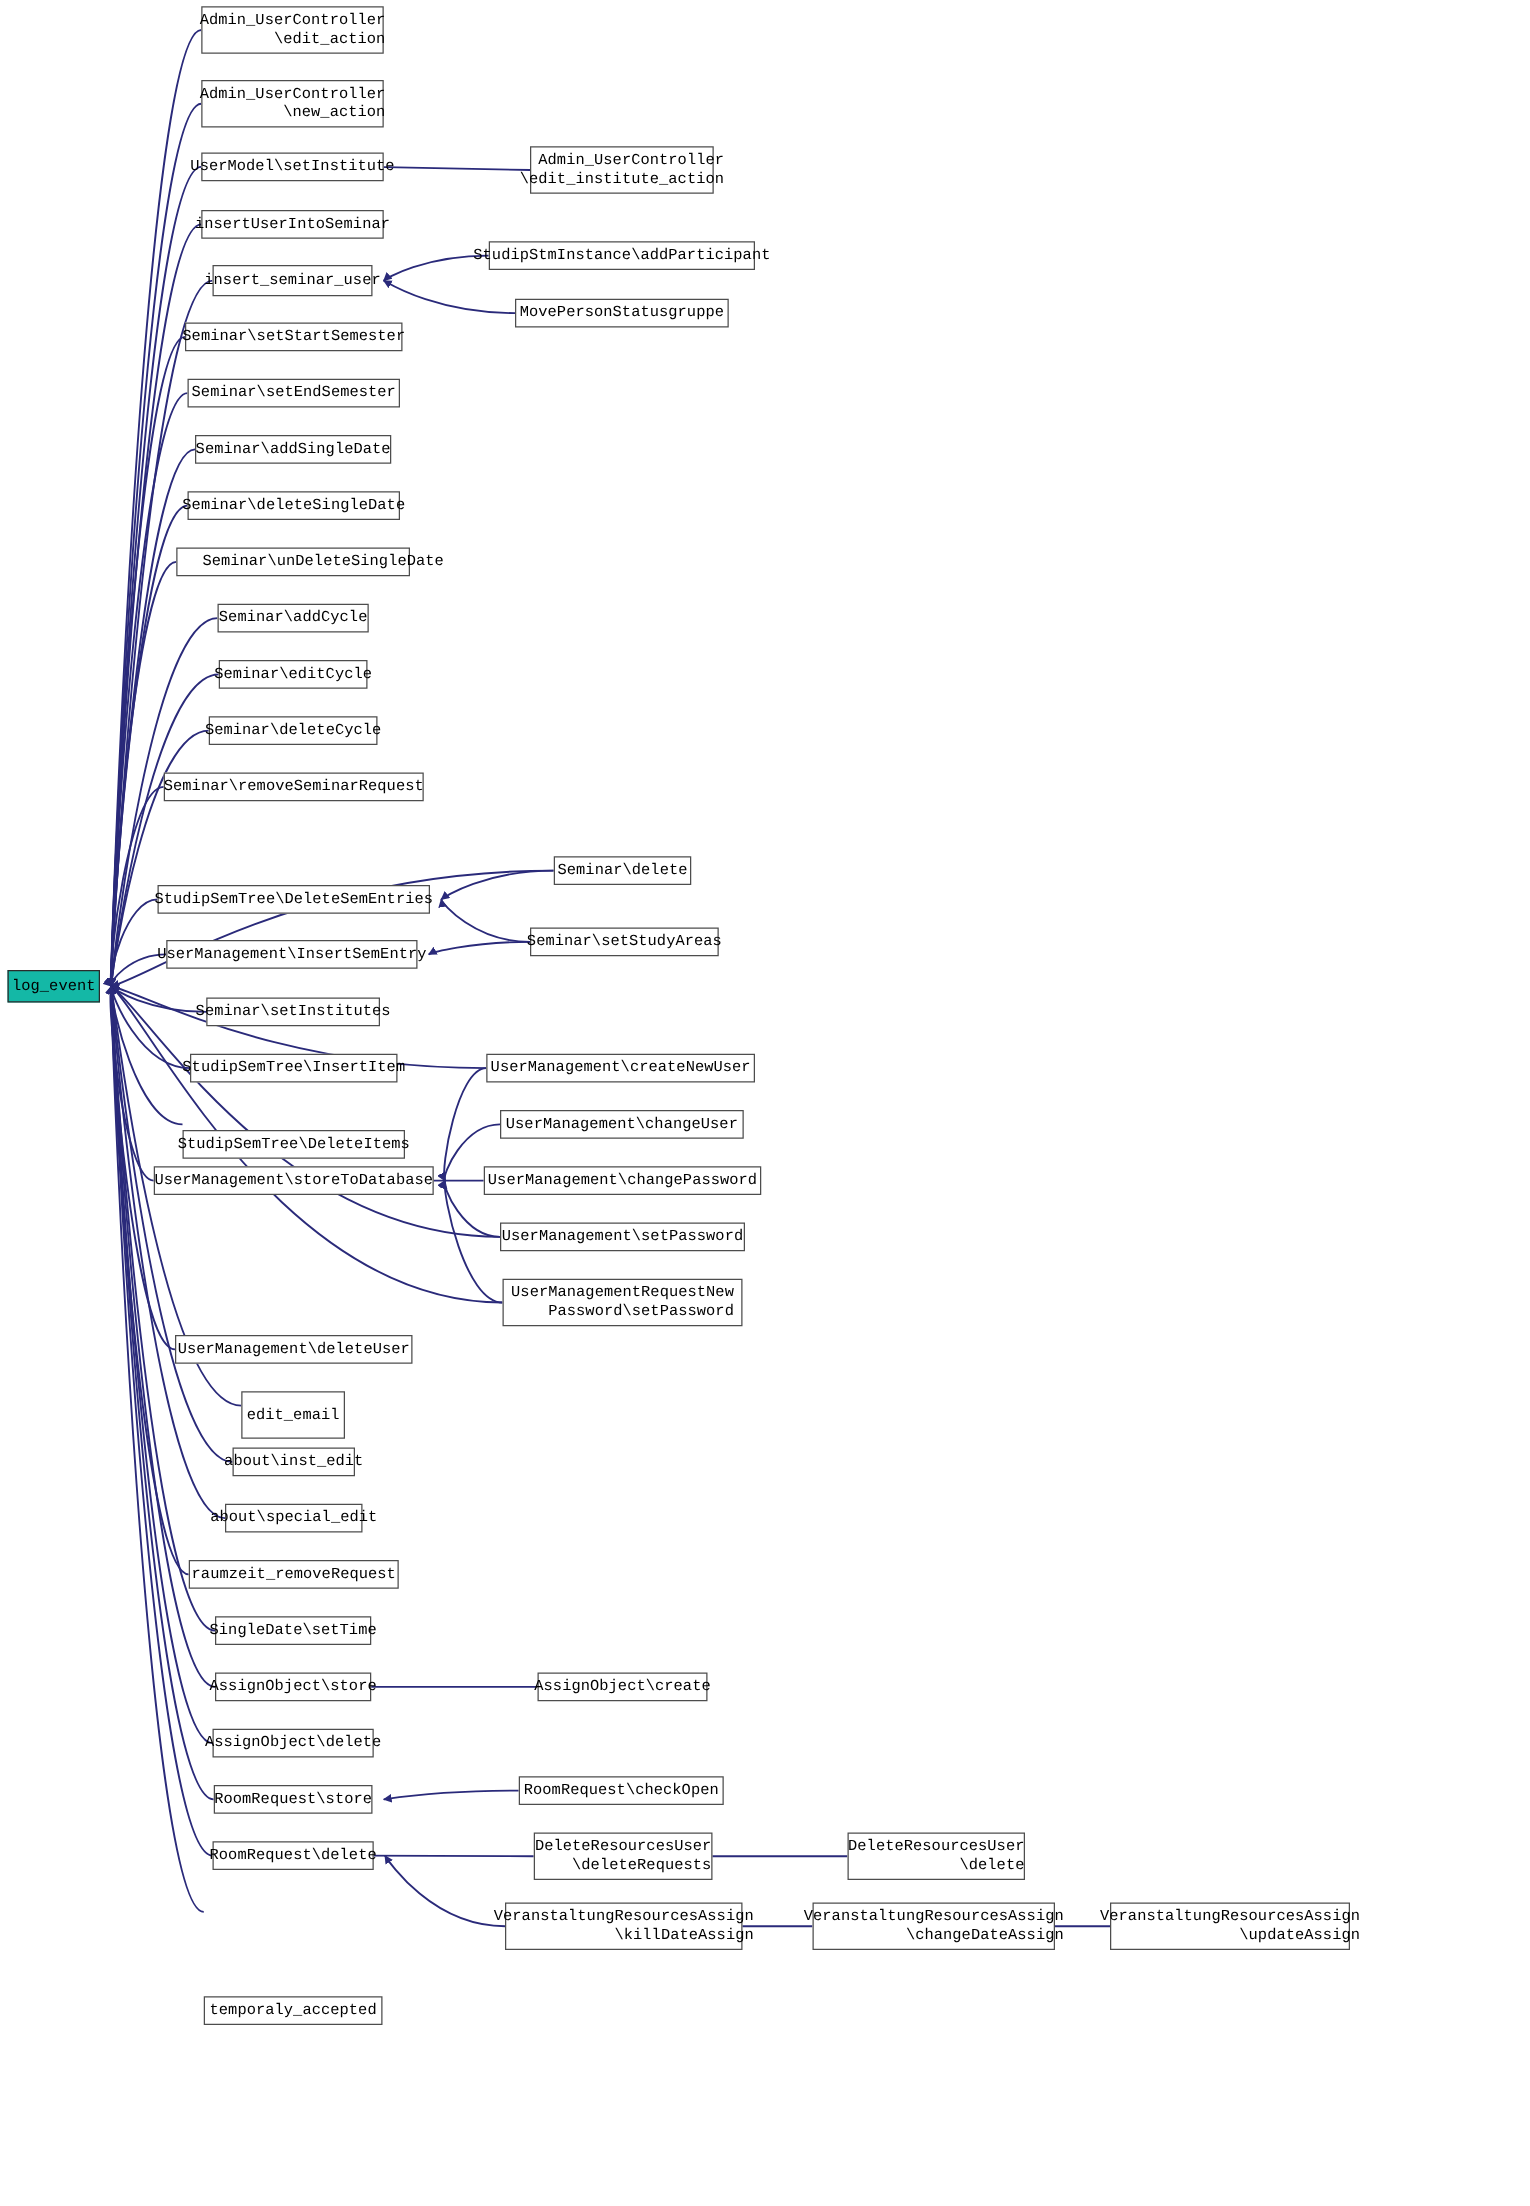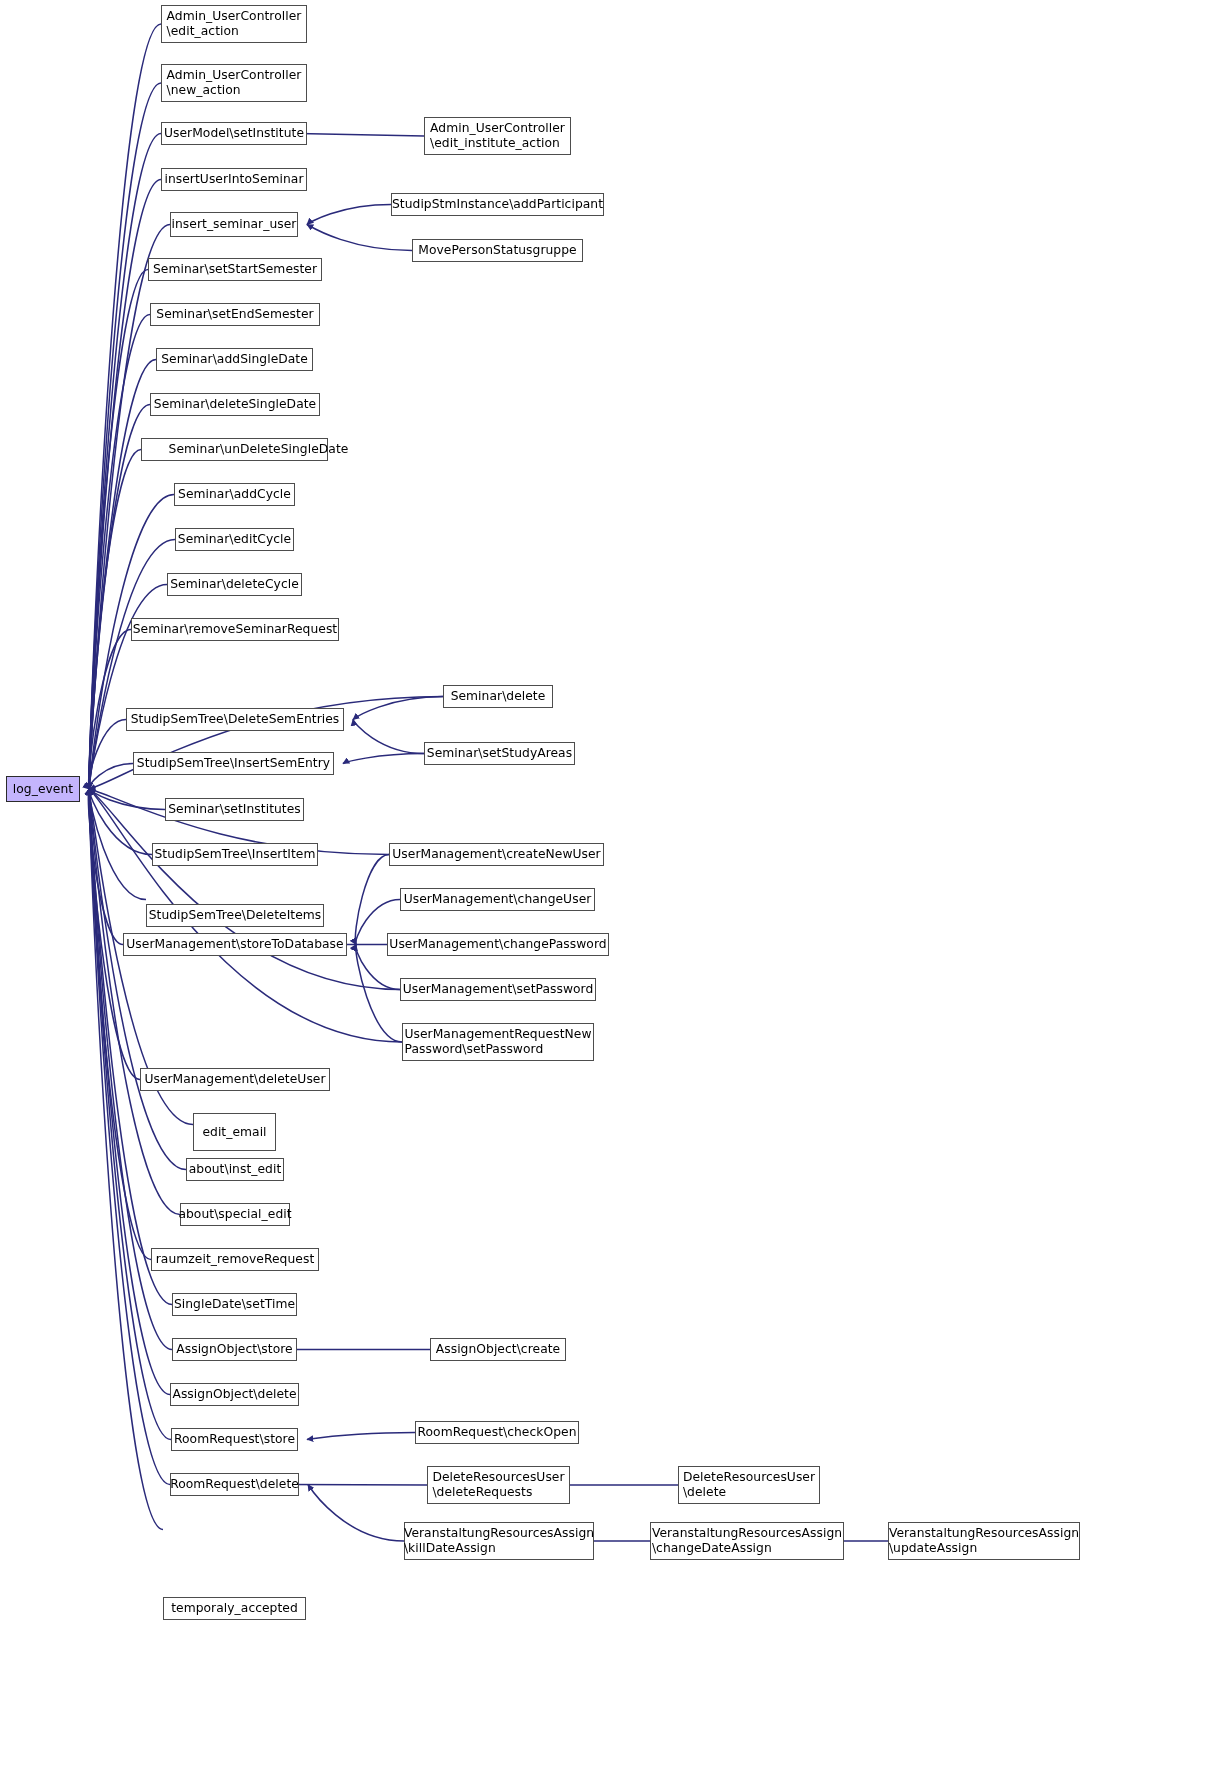--- a/index.html
+++ b/index.html
@@ -10,27 +10,28 @@
     position:absolute;
     box-sizing:border-box;
     border:1.2px solid #4d4d4d;
     background:#ffffff;
     color:#000000;
     font-size:12.3px;
     line-height:14.6px;
     display:flex;
     align-items:center;
     justify-content:center;
-    text-align:left;
+    text-align:right;
     white-space:pre-line;
     letter-spacing:0.05px;
     z-index:2;
+    font-family:Liberation Mono, monospace;
   }
   .node.root{
-    background:#c4b5fd;
+    background:#14b8a6;
     border-color:#2b2b2b;
   }
 </style>
 </head>
 <body>
 
 <div id="graph-root">
   <svg id="edges" xmlns="http://www.w3.org/2000/svg">
       <defs>
         <marker id="ah" viewBox="0 0 10 10" refX="9" refY="5" markerWidth="7" markerHeight="7" orient="auto-start-reverse" markerUnits="userSpaceOnUse">
@@ -109,21 +110,21 @@
       <div class="node" style="left: 156px; top: 348px; width: 157px; height: 23px;">Seminar\addSingleDate</div>
       <div class="node" style="left: 150px; top: 393px; width: 170px; height: 23px;">Seminar\deleteSingleDate</div>
       <div class="node" style="left: 141px; top: 438px; width: 187px; height: 23px; padding-left: 48px;">Seminar\unDeleteSingleDate</div>
       <div class="node" style="left: 174px; top: 483px; width: 121px; height: 23px;">Seminar\addCycle</div>
       <div class="node" style="left: 175px; top: 528px; width: 119px; height: 23px;">Seminar\editCycle</div>
       <div class="node" style="left: 167px; top: 573px; width: 135px; height: 23px;">Seminar\deleteCycle</div>
       <div class="node" style="left: 131px; top: 618px; width: 208px; height: 23px;">Seminar\removeSeminarRequest</div>
       <div class="node" style="left: 443px; top: 685px; width: 110px; height: 23px;">Seminar\delete</div>
       <div class="node" style="left: 126px; top: 708px; width: 218px; height: 23px;">StudipSemTree\DeleteSemEntries</div>
       <div class="node" style="left: 424px; top: 742px; width: 151px; height: 23px;">Seminar\setStudyAreas</div>
-      <div class="node" style="left: 133px; top: 752px; width: 201px; height: 23px;">StudipSemTree\InsertSemEntry</div>
+      <div class="node" style="left: 133px; top: 752px; width: 201px; height: 23px;">UserManagement\InsertSemEntry</div>
       <div class="node" style="left: 165px; top: 798px; width: 139px; height: 23px;">Seminar\setInstitutes</div>
       <div class="node" style="left: 152px; top: 843px; width: 166px; height: 23px;">StudipSemTree\InsertItem</div>
       <div class="node" style="left: 389px; top: 843px; width: 215px; height: 23px;">UserManagement\createNewUser</div>
       <div class="node" style="left: 146px; top: 888px; width: 178px; height: 23px; margin-top: 16px;">StudipSemTree\DeleteItems</div>
       <div class="node" style="left: 400px; top: 888px; width: 195px; height: 23px;">UserManagement\changeUser</div>
       <div class="node" style="left: 123px; top: 933px; width: 224px; height: 23px;">UserManagement\storeToDatabase</div>
       <div class="node" style="left: 387px; top: 933px; width: 222px; height: 23px;">UserManagement\changePassword</div>
       <div class="node" style="left: 400px; top: 978px; width: 196px; height: 23px;">UserManagement\setPassword</div>
       <div class="node" style="left: 402px; top: 1023px; width: 192px; height: 38px;">UserManagementRequestNew
 Password\setPassword</div>

